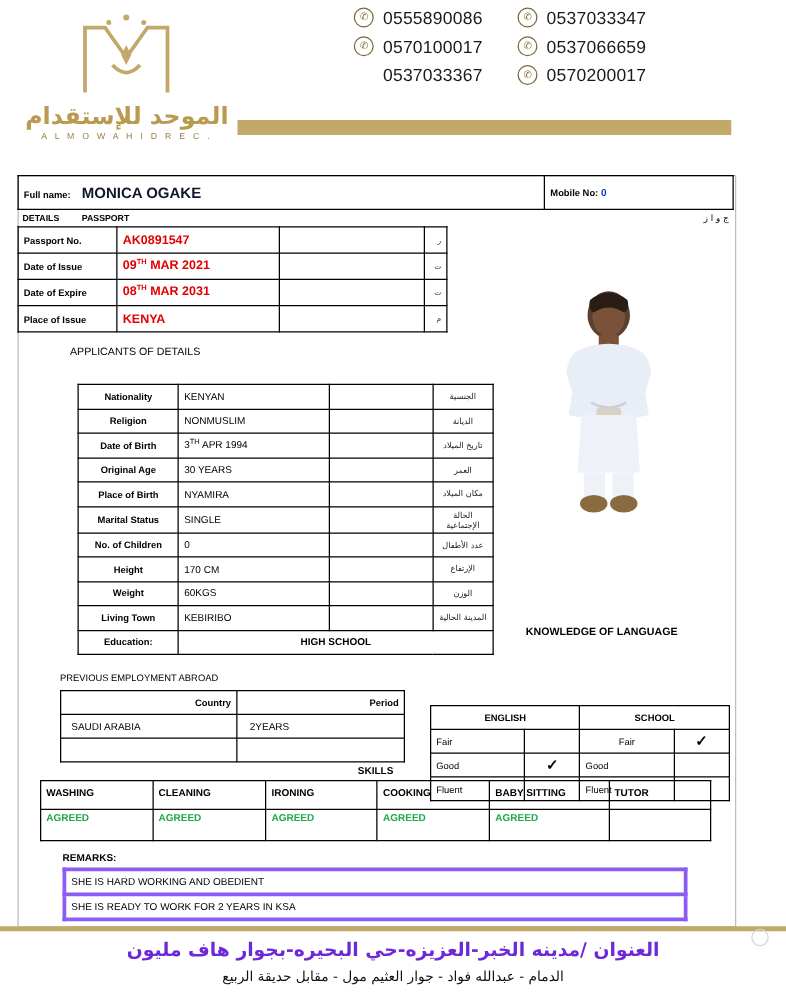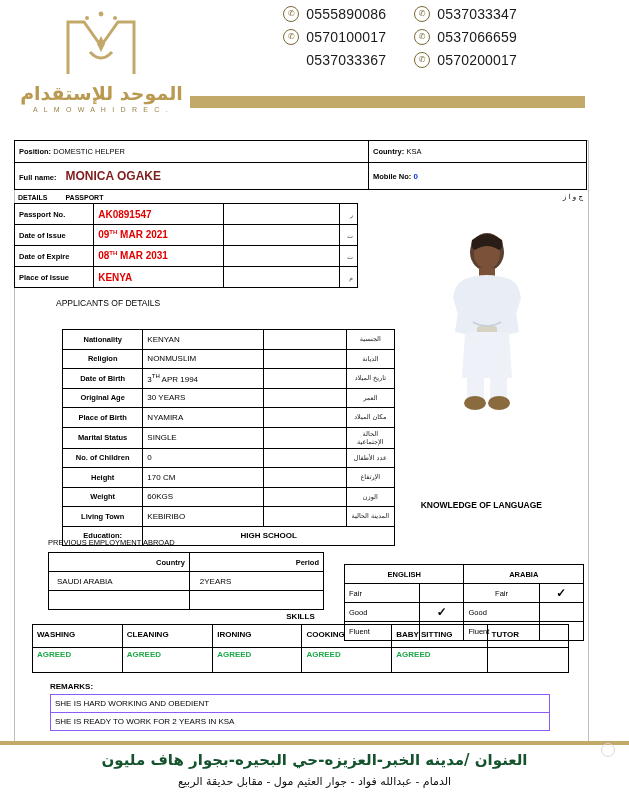--- a/index.html
+++ b/index.html
@@ -56,21 +56,21 @@
   .frame{
     position:absolute;left:14px;top:140px;width:573px;height:600px;
   }
 
   table{border-collapse:collapse;}
   td{font-size:8px;padding:2px 4px;vertical-align:middle;}
 
   .t-main{width:100%;border:1px solid #000;}
   .t-main td{border:1px solid #000;height:17px;}
   .lbl{font-weight:bold;font-size:7.5px;}
-  .val-blue{color:#7f1d1d;font-weight:bold;font-size:12px;}
+  .val-blue{color:#0f172a;font-weight:bold;font-size:12px;}
   .val-blue-sm{color:#0a2fd6;font-weight:bold;font-size:8px;}
 
   .details-row{
     display:flex;align-items:center;gap:18px;
     border-bottom:0;padding:3px 4px 2px 4px;font-size:7px;font-weight:bold;
   }
   .details-row .ar{margin-left:auto;font-family:"DejaVu Sans",sans-serif;font-size:7px;font-weight:normal;}
 
   .t-pass{width:344px;border:1px solid #000;}
   .t-pass td{border:1px solid #000;height:16px;}
@@ -111,36 +111,36 @@
   .t-lang .tick{width:42px;text-align:center;font-size:12px;font-weight:bold;}
 
   .skills-title{position:absolute;left:0;top:472px;width:573px;text-align:center;font-weight:bold;font-size:8px;}
   .t-skills{position:absolute;left:18px;top:484px;width:537px;border:1px solid #000;}
   .t-skills td{border:1px solid #000;height:18px;vertical-align:top;}
   .sk-h{font-weight:bold;font-size:8px;padding-top:3px;}
   .sk-v{color:#1fa84a;font-weight:bold;font-size:8px;}
 
   .remarks-lbl{position:absolute;left:36px;top:542px;font-weight:bold;font-size:8px;}
   .t-rem{position:absolute;left:36px;top:554px;width:500px;border:1px solid #000;}
-  .t-rem td{border:1px solid #8b5cf6;height:13px;font-size:8px;padding-left:4px;}
+  .t-rem td{border:3px solid #8b5cf6;height:13px;font-size:8px;padding-left:4px;}
 
   .frame-box{
     position:absolute;left:14px;top:140px;width:573px;height:600px;
     border:1px solid #bdbdbd;
   }
 
   
   .footer{
     position:absolute;left:0;bottom:0;width:629px;height:58px;
   }
   .foot-bar{position:absolute;left:0;top:0;width:629px;height:4px;background:#c2a96a;}
   .foot-line1{
     position:absolute;top:10px;width:629px;text-align:center;
     font-family:"DejaVu Sans",sans-serif;direction:rtl;
-    font-size:15px;font-weight:bold;color:#14532d;
+    font-size:15px;font-weight:bold;color:#6d28d9;
   }
   .foot-line2{
     position:absolute;top:34px;width:629px;text-align:center;
     font-family:"DejaVu Sans",sans-serif;direction:rtl;
     font-size:11px;color:#111;
   }
   .wm{position:absolute;right:14px;top:2px;width:12px;height:12px;border:1px solid #d8d8d8;border-radius:50%;}
 </style>
 </head>
 <body>
@@ -199,30 +199,20 @@
     </div>
 
     <div class="gold-bar"></div>
   </div>
 
   <div class="frame-box"></div>
   <div class="frame">
 
     <table class="t-main">
       <tbody>
-          <tr>
-        <td style="width:345px">
-          <span class="lbl">Position:</span>
-          <span class="lbl" style="font-weight:normal">DOMESTIC HELPER</span>
-        </td>
-        <td>
-          <span class="lbl">Country:</span>
-          <span class="lbl" style="font-weight:normal">KSA</span>
-        </td>
-      </tr>
       <tr>
         <td style="height:22px">
           <span class="lbl">Full name:</span>
           &nbsp;&nbsp;
           <span class="val-blue">MONICA OGAKE</span>
         </td>
         <td>
           <span class="lbl">Mobile No:</span>
           <span class="val-blue-sm">0</span>
         </td>
@@ -372,21 +362,21 @@
         <td class="c1"></td>
         <td class="c2"></td>
       </tr>
     </tbody>
       </table>
 
     <table class="t-lang">
       <tbody>
           <tr>
         <td class="hd" colspan="2">ENGLISH</td>
-        <td class="hd" colspan="2">ARABIA</td>
+        <td class="hd" colspan="2">SCHOOL</td>
       </tr>
       <tr>
         <td class="c">Fair</td>
         <td class="tick"></td>
         <td class="c" style="text-align:center">Fair</td>
         <td class="tick">✓</td>
       </tr>
       <tr>
         <td class="c">Good</td>
         <td class="tick">✓</td>

